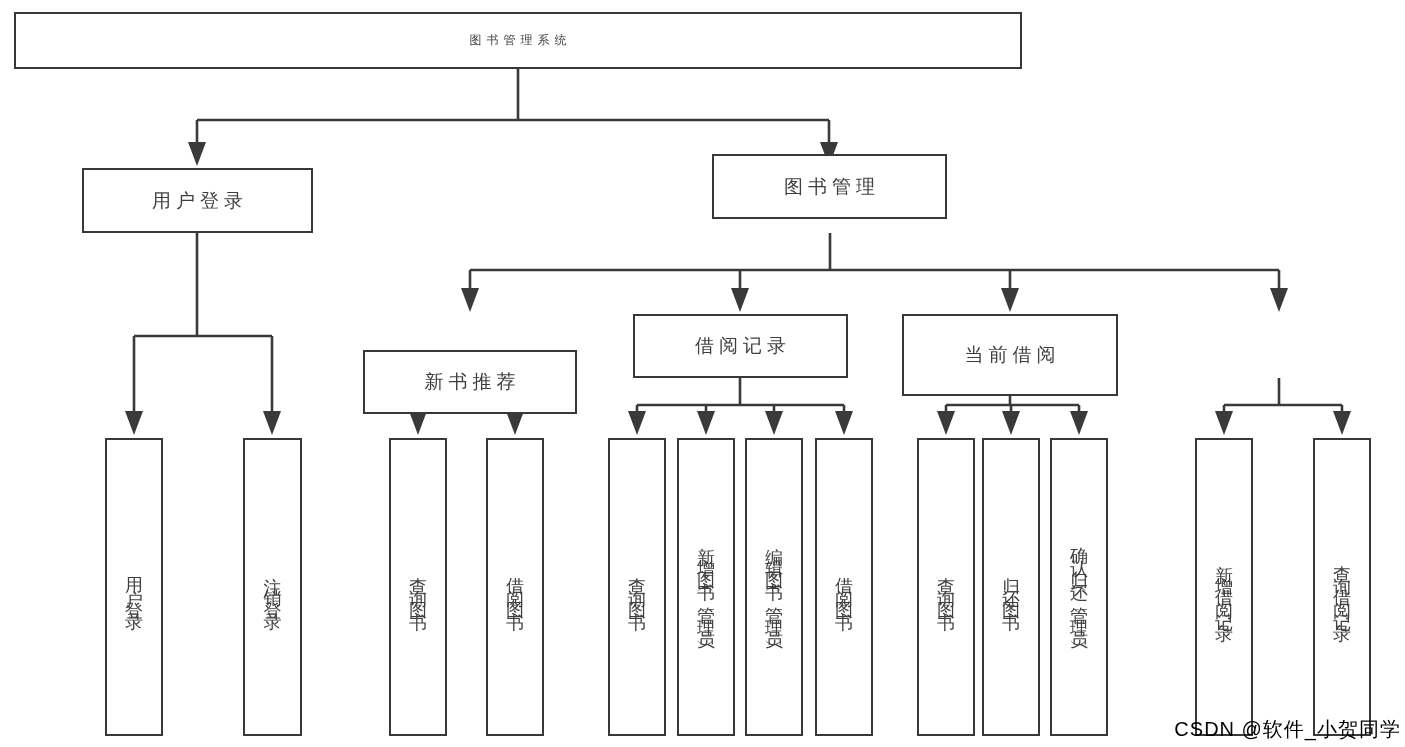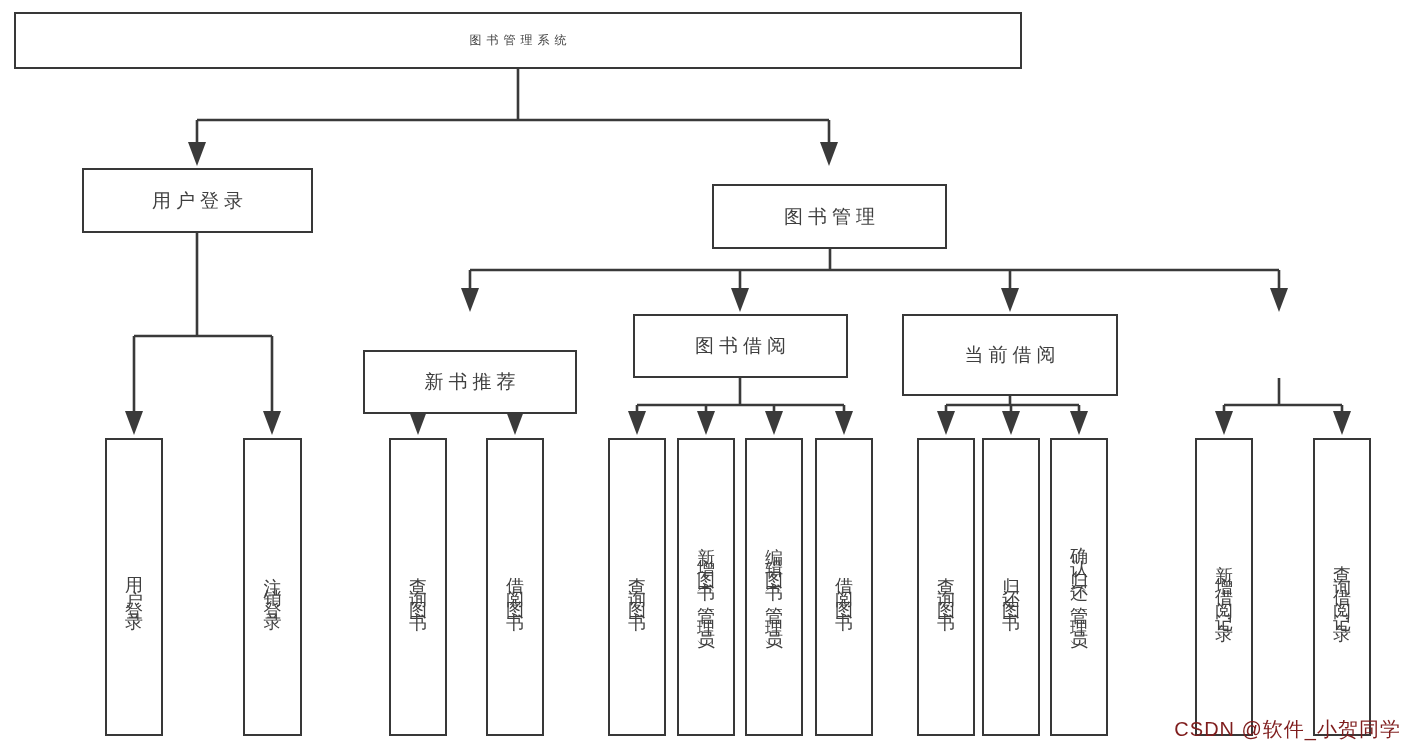--- a/index.html
+++ b/index.html
@@ -50,21 +50,21 @@
   .vlabel {
     writing-mode: vertical-rl;
     text-orientation: mixed;
     font-size: 18px;
     line-height: 1;
     letter-spacing: 12px;
   }
   
   .root-box   { left: 14px;  top: 12px;  width: 1008px; height: 57px; }
   .n-login    { left: 82px;  top: 168px; width: 231px;  height: 65px; }
-  .n-bookmgr  { left: 712px; top: 184px; width: 235px;  height: 65px; }
+  .n-bookmgr  { left: 712px; top: 154px; width: 235px;  height: 65px; }
   .n-newbook  { left: 363px; top: 314px; width: 214px;  height: 64px; margin-top: 36px; }
   .n-borrow   { left: 633px; top: 314px; width: 215px;  height: 64px; }
   .n-current  { left: 902px; top: 314px; width: 216px;  height: 82px; }
   .n-records  { left: 1173px;top: 314px; width: 212px;  height: 64px; }
   .leaf { top: 438px; height: 298px; width: 58px; }
   .l-a1 { left: 105px; }
   .l-a2 { left: 243px; width: 59px; }
   .l-b1 { left: 389px; }
   .l-b2 { left: 486px; }
   .l-c1 { left: 608px; }
@@ -75,21 +75,21 @@
   .l-d2 { left: 982px; }
   .l-d3 { left: 1050px; }
   .l-e1 { left: 1195px; }
   .l-e2 { left: 1313px; }
   .watermark {
     position: absolute;
     right: 4px;
     bottom: 4px;
     font-size: 20px;
     letter-spacing: 1px;
-    color: #7f1d1d;
+    color: #000000;
     white-space: nowrap;
     z-index: 5;
   }
 </style>
 </head>
 <body>
 
 <div class="canvas">
 
   <svg class="wires" width="1405" height="747" viewBox="0 0 1405 747" aria-hidden="true">
@@ -136,21 +136,21 @@
     <span class="hlabel">用户登录</span>
   </div>
   <div class="box n-bookmgr">
     <span class="hlabel">图书管理</span>
   </div>
 
   <div class="box n-newbook">
     <span class="hlabel">新书推荐</span>
   </div>
   <div class="box n-borrow">
-    <span class="hlabel">图书借阅</span>
+    <span class="hlabel">借阅记录</span>
   </div>
   <div class="box n-current">
     <span class="hlabel">当前借阅</span>
   </div>
 
   <div class="box leaf l-a1">
     <span class="vlabel">用户登录</span>
   </div>
   <div class="box leaf l-a2">
     <span class="vlabel">注销登录</span>

